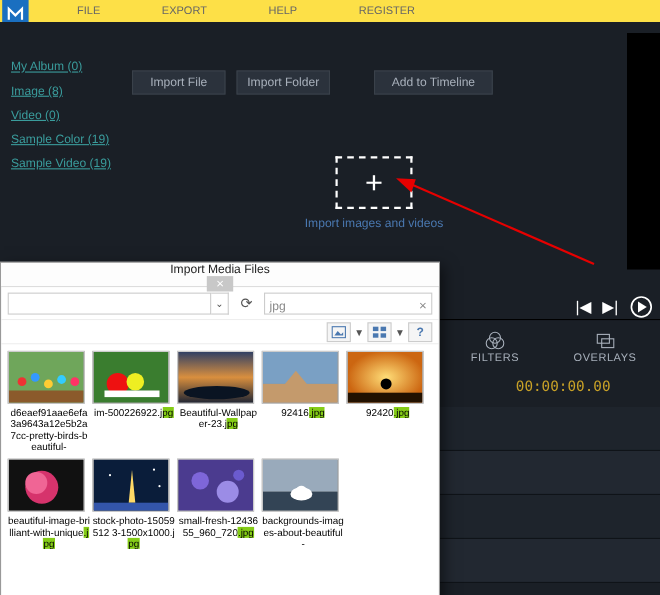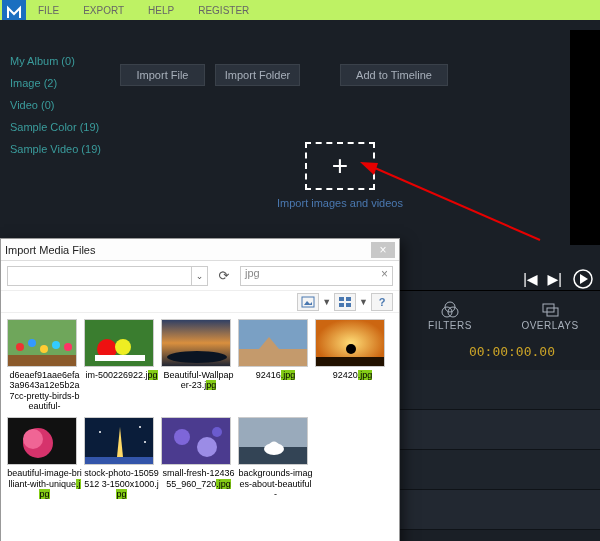--- a/index.html
+++ b/index.html
@@ -1,27 +1,27 @@
 <!DOCTYPE html>
 <html><head>
 <meta charset="utf-8">
 <style>
   * { box-sizing: border-box; margin: 0; padding: 0; font-family: Arial, sans-serif; }
   body { width: 600px; height: 541px; overflow: hidden; background: #1a1f26; position: relative; }
 
   
-  .menubar { height: 20px; background: #bef264; display: flex; align-items: center; font-size: 10px; color: #666; padding-left: 2px; }
+  .menubar { height: 20px; background: #fde047; display: flex; align-items: center; font-size: 10px; color: #666; padding-left: 2px; gap: 32px; }
   .logo { width: 24px; height: 24px; background: #1a6fc0; display: flex; align-items: center; justify-content: center; color: #fff; font-weight: bold; font-size: 14px; margin-top: 4px; }
   .menubar .menu-item { padding: 0 12px; cursor: default; }
 
   .app-area { position: relative; height: 521px; background: #1a1f26; }
 
   
   .sidebar { position: absolute; left: 0; top: 30px; width: 115px; font-size: 11px; color: #3a9c9c; line-height: 2.0; padding-left: 10px; }
-  .sidebar-item { cursor: default; }
+  .sidebar-item { cursor: default; text-decoration: underline; }
 
   
   .import-toolbar { position: absolute; top: 12px; left: 120px; display: flex; gap: 10px; margin-top: 32px; }
   .import-btn { background: #2b323c; color: #a8b0bb; font-size: 11px; width: 85px; height: 22px; border: 1px solid #3a414a; display: flex; align-items: center; justify-content: center; cursor: pointer; }
   .import-btn.wide { margin-left: 30px; width: 108px; }
 
   
   .dropzone { position: absolute; left: 305px; top: 122px; width: 70px; height: 48px; border: 2px dashed #fff; display: flex; align-items: center; justify-content: center; cursor: pointer; }
   .dropzone span { color: #fff; font-size: 28px; line-height: 1; }
   .drop-label { position: absolute; left: 240px; top: 177px; color: #4a78b0; font-size: 11px; width: 200px; text-align: center; }
@@ -42,30 +42,30 @@
   .btab svg { width: 18px; height: 18px; }
 
   
   .timecode { position: absolute; right: 45px; top: 324px; color: #c9a227; font-size: 13px; font-family: monospace; }
   .timeline-rows { position: absolute; left: 400px; right: 0; top: 350px; }
   .tl-row { height: 40px; border-bottom: 1px solid #0f1318; background: #222831; }
   .tl-row:nth-child(odd) { background: #1e242c; }
 
   
   .dialog { position: absolute; left: 0; top: 218px; width: 400px; height: 323px; background: #fff; border: 1px solid #999; box-shadow: 4px 4px 12px rgba(0,0,0,.5); display: flex; flex-direction: column; }
-  .dlg-titlebar { height: 22px; background: #fdfdfd; border-bottom: 1px solid #ddd; display: flex; align-items: center; padding: 0 4px; font-size: 11px; color: #222; }
+  .dlg-titlebar { height: 22px; background: #fdfdfd; border-bottom: 1px solid #ddd; display: flex; align-items: center; padding: 0 4px; font-size: 11px; color: #222; flex-direction: column; }
   .dlg-titlebar .spacer { flex: 1; }
   .dlg-close { width: 24px; height: 16px; background: #c8c8c8; color: #fff; font-size: 12px; display: flex; align-items: center; justify-content: center; cursor: pointer; }
 
   .dlg-toolbar { height: 30px; display: flex; align-items: center; padding: 0 6px; gap: 6px; font-size: 11px; color: #444; border-bottom: 1px solid #eee; }
   .dlg-path { flex: 0 0 185px; }
   .dlg-path-input { width: 100%; height: 20px; border: 1px solid #ccc; font-size: 11px; padding: 0 4px; background: #fff; }
   .dlg-dropdown-caret { border: 1px solid #ccc; border-left: none; width: 16px; height: 20px; display:flex; align-items:center; justify-content:center; font-size:9px; color:#555; cursor:pointer; margin-left:-6px; }
   .dlg-refresh { width: 20px; height: 20px; display:flex;align-items:center;justify-content:center;cursor:pointer;font-size:13px;color:#555; }
-  .dlg-search { flex: 1; height: 20px; border: 1px solid #ccc; font-size: 11px; padding: 0 4px; color: #888; display:flex; align-items:flex-start; position:relative; }
+  .dlg-search { flex: 1; height: 20px; border: 1px solid #ccc; font-size: 11px; padding: 0 4px; color: #888; display:flex; align-items:flex-end; position:relative; }
   .dlg-search .clear { position:absolute; right:4px; cursor:pointer; color:#888; font-size:12px; }
 
   .dlg-viewrow { height: 22px; display:flex; justify-content:flex-end; align-items:center; gap:3px; padding: 0 6px; border-bottom:1px solid #eee; }
   .vicon { width:22px; height:18px; border:1px solid #ccc; display:flex; align-items:center; justify-content:center; font-size:11px; cursor:pointer; color:#4a78b0; background:#f5f5f5; }
 
   .dlg-body { flex: 1; overflow: hidden; padding: 6px; display: flex; flex-wrap: wrap; align-content: flex-start; gap: 6px 2px; }
   .file-item { width: 75px; display: flex; flex-direction: column; cursor: pointer; }
   .thumb { width: 70px; height: 48px; background: #888; border: 1px solid #ccc; overflow:hidden; display:flex; align-items:center; justify-content:center; }
   .thumb svg { width:70px; height:48px; }
   .fname { font-size: 9px; color: #000; text-align: center; line-height: 1.15; margin-top: 3px; word-break: break-all; max-height: 44px; overflow: hidden; }
@@ -83,21 +83,21 @@
   <span class="menu-item">FILE</span>
   <span class="menu-item">EXPORT</span>
   <span class="menu-item">HELP</span>
   <span class="menu-item">REGISTER</span>
 </div>
 
 <div class="app-area">
 
   <div class="sidebar">
     <div class="sidebar-item">My Album (0)</div>
-    <div class="sidebar-item">Image (2)</div>
+    <div class="sidebar-item">Image (8)</div>
     <div class="sidebar-item">Video (0)</div>
     <div class="sidebar-item">Sample Color (19)</div>
     <div class="sidebar-item">Sample Video (19)</div>
   </div>
 
   <div class="import-toolbar">
     <div class="import-btn">Import File</div>
     <div class="import-btn">Import Folder</div>
     <div class="import-btn wide">Add to Timeline</div>
   </div>

